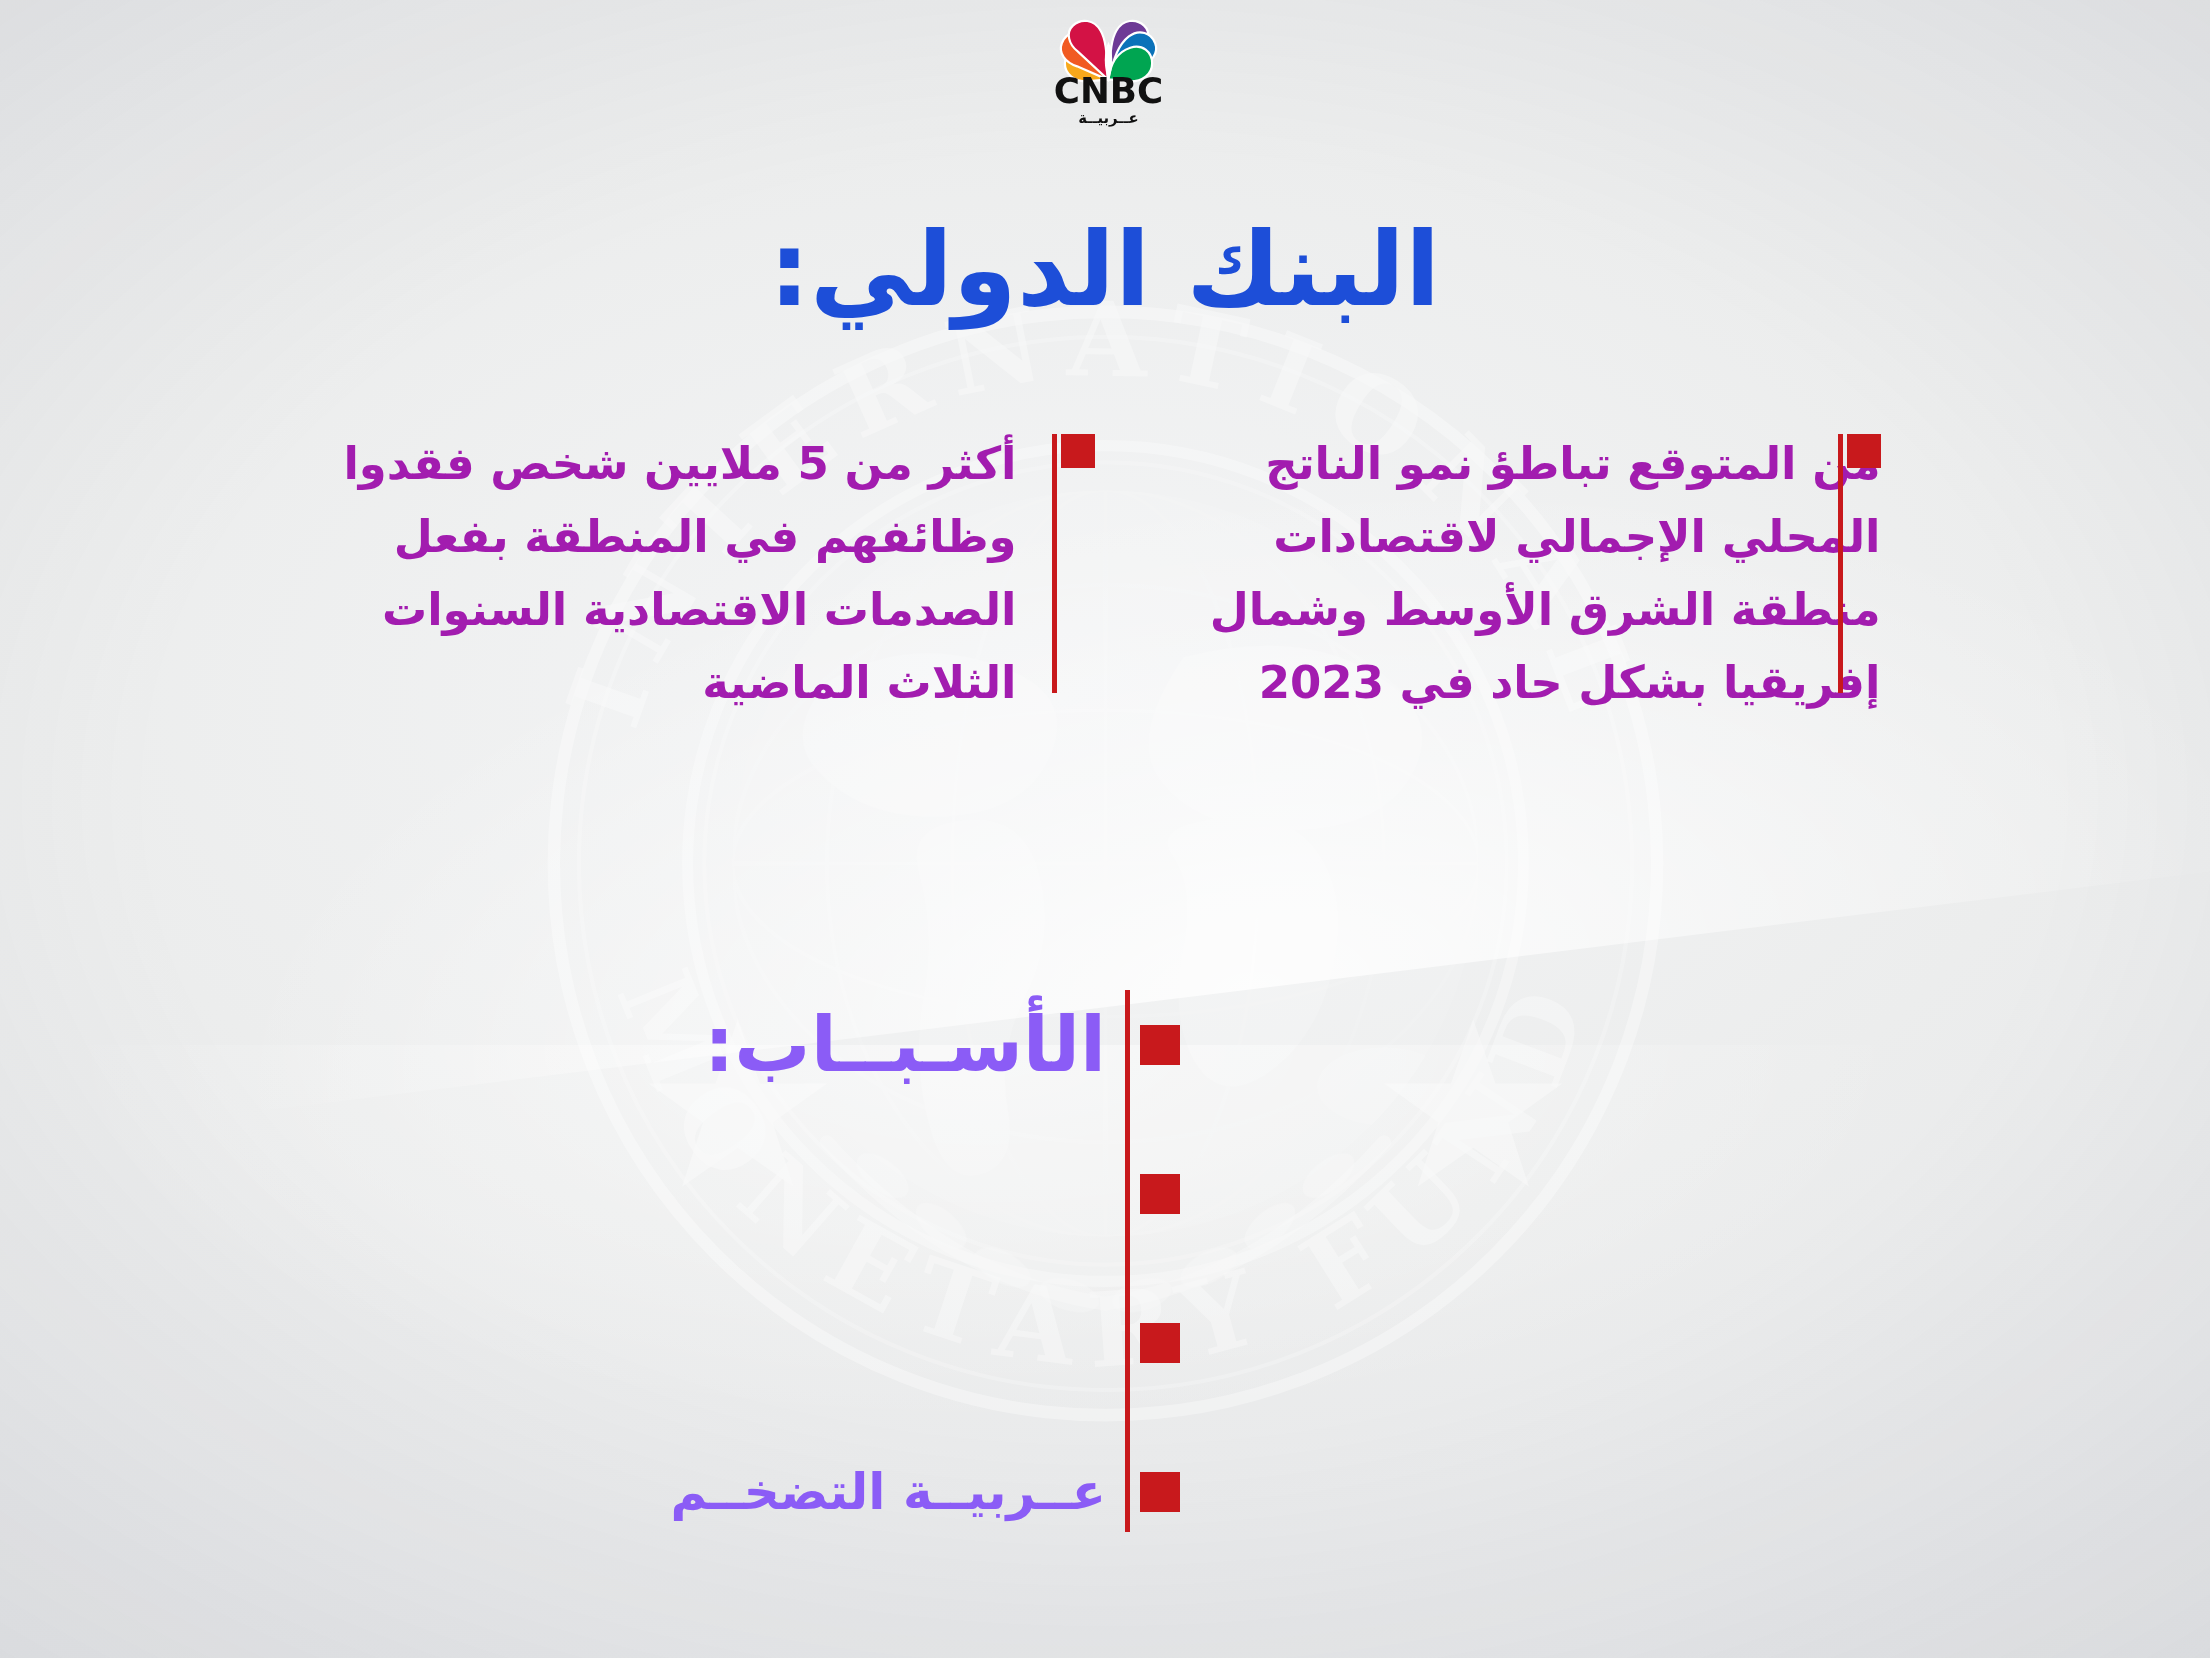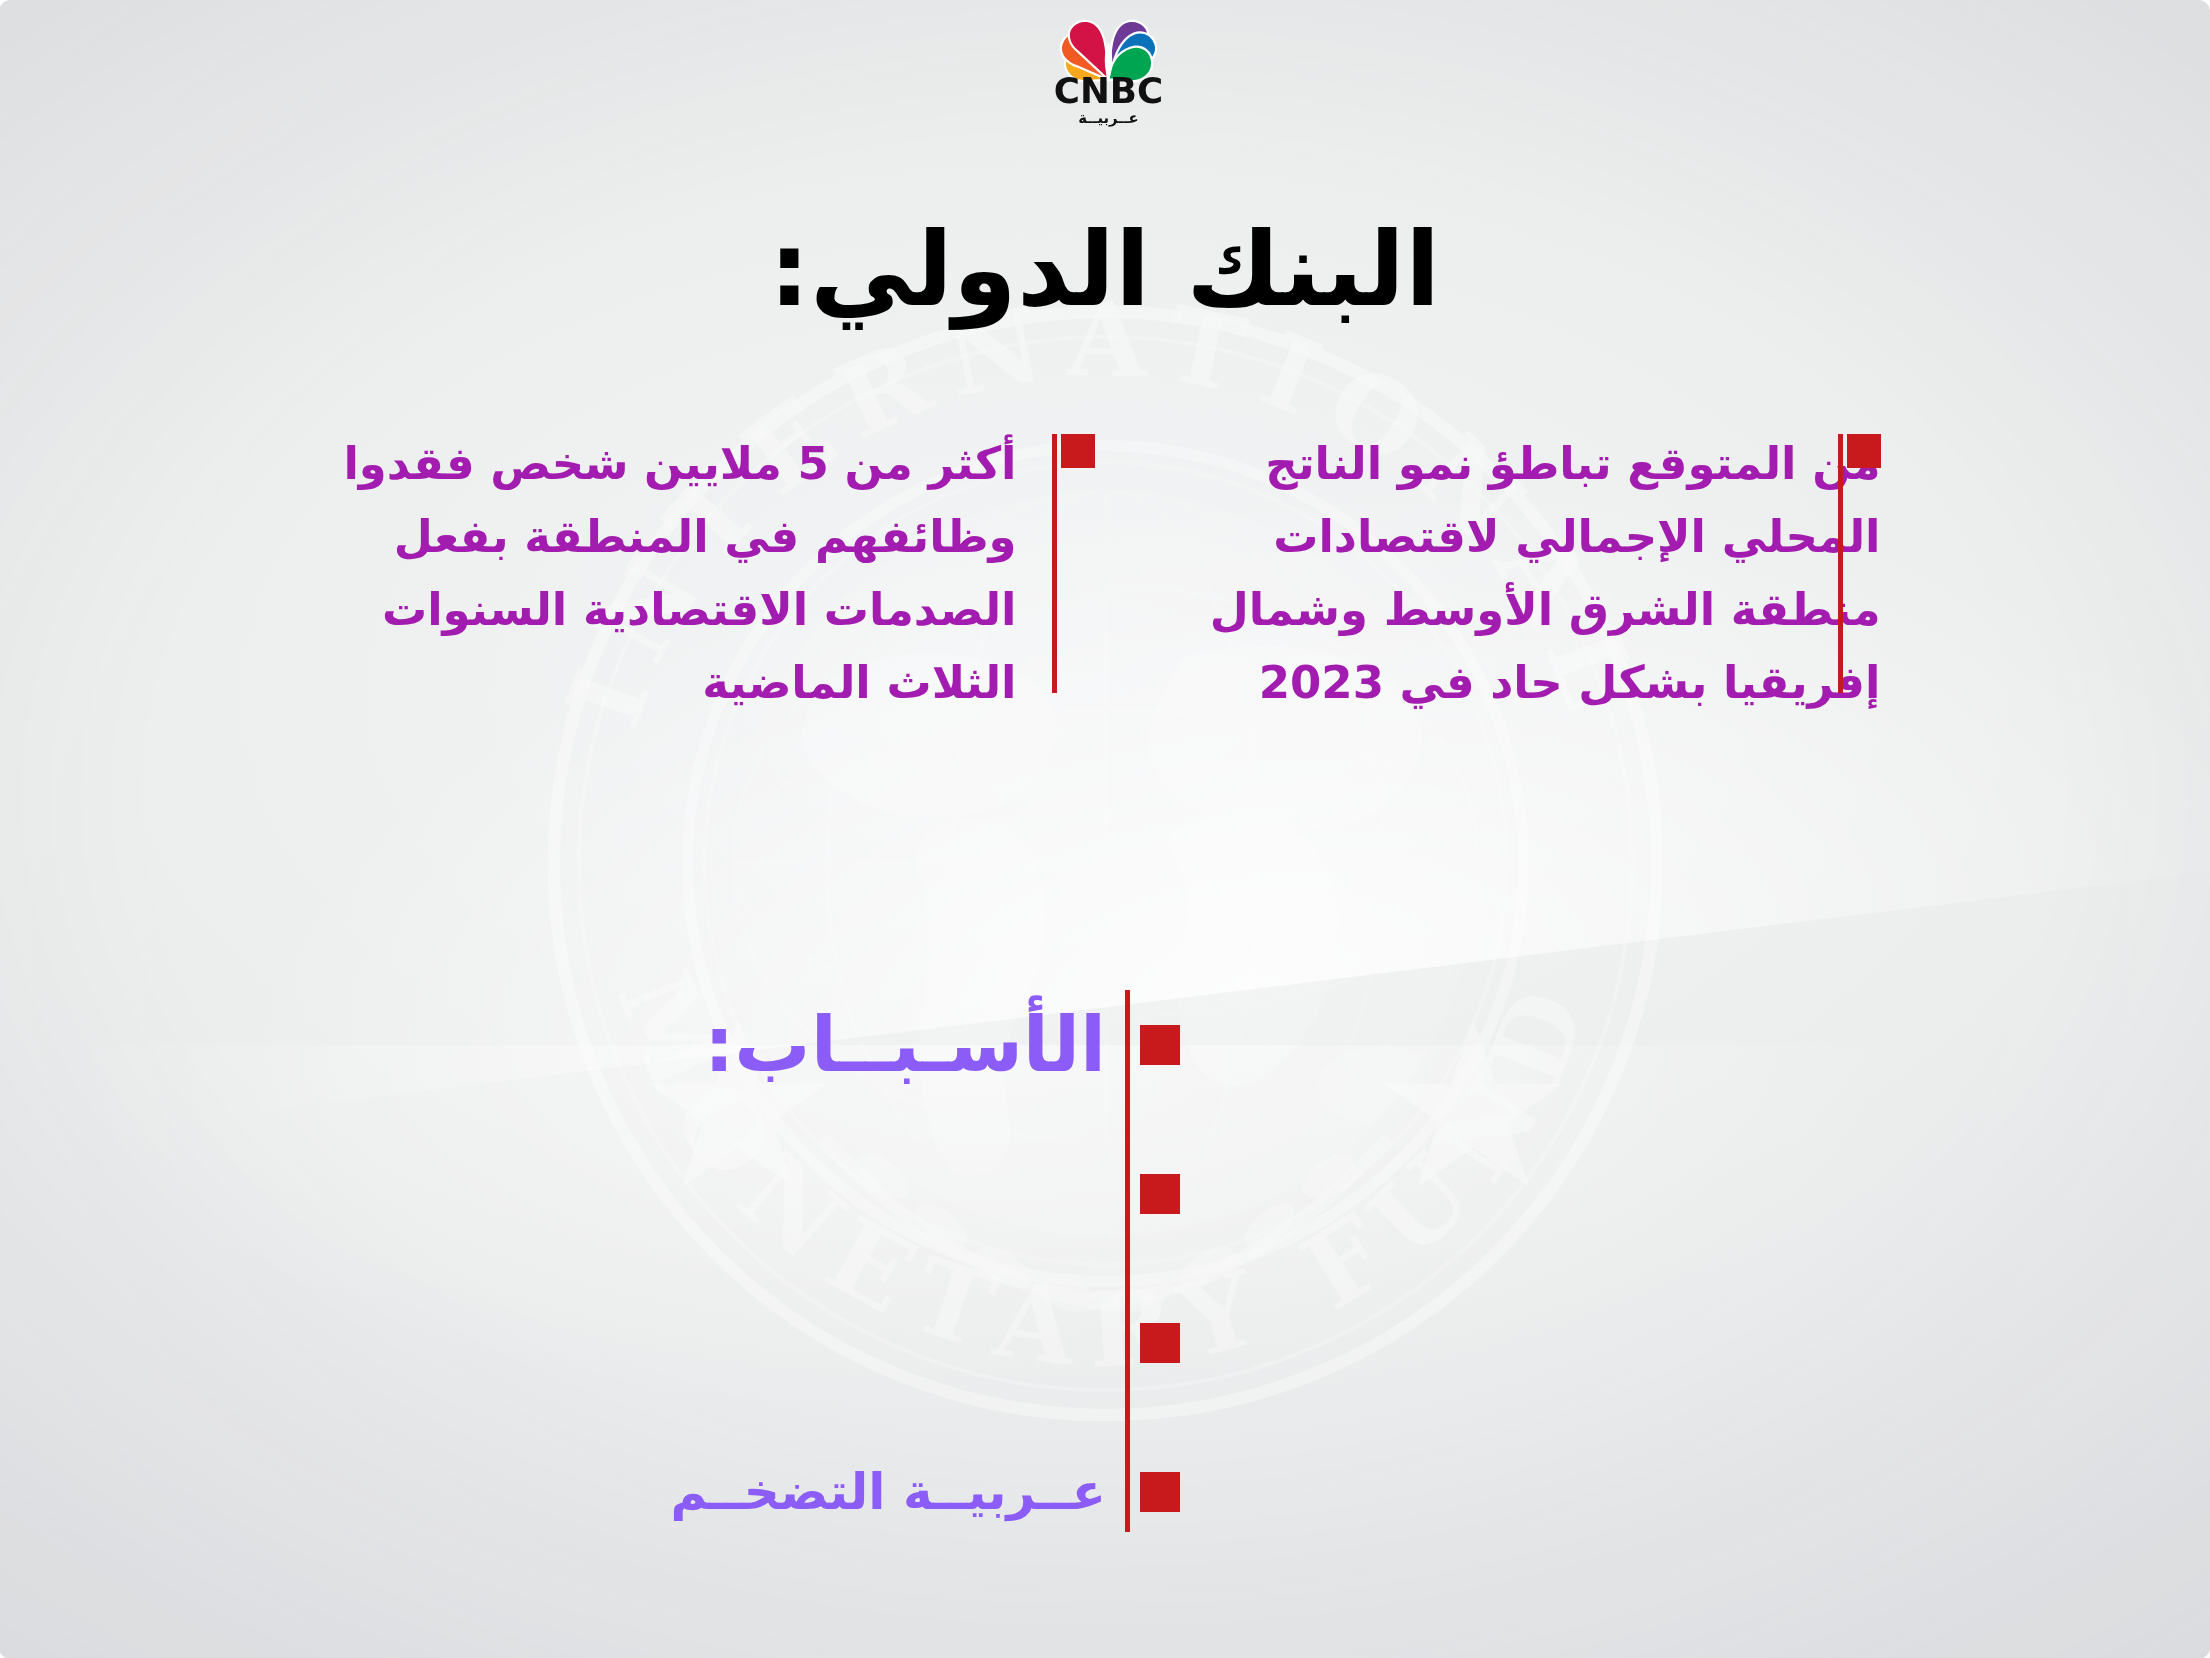--- a/index.html
+++ b/index.html
@@ -9,21 +9,20 @@
     background: #ffffff;
   }
 
   #stage {
     position: relative;
     width: 2211px;
     height: 1659px;
     overflow: hidden;
     font-family: "DejaVu Sans", "Liberation Sans", sans-serif;
     background: #e9eaec;
-    border-radius: 12px;
   }
 
   
   .bg-base {
     position: absolute;
     inset: 0;
     background:
       radial-gradient(ellipse 120% 90% at 48% 42%, #f4f5f6 0%, #eceded 38%, #e6e7e9 68%, #e2e3e5 100%);
   }
   .bg-sheen-1 {
@@ -75,21 +74,21 @@
   
   .main-title {
     position: absolute;
     top: 213px;
     right: 0;
     left: 0;
     text-align: center;
     font-size: 103px;
     font-weight: 700;
     letter-spacing: 0;
-    color: #000000;
+    color: #1d4ed8;
     line-height: 1.1;
     direction: rtl;
   }
 
   
   .facts {
     position: absolute;
     top: 428px;
     left: 0;
     right: 0;

